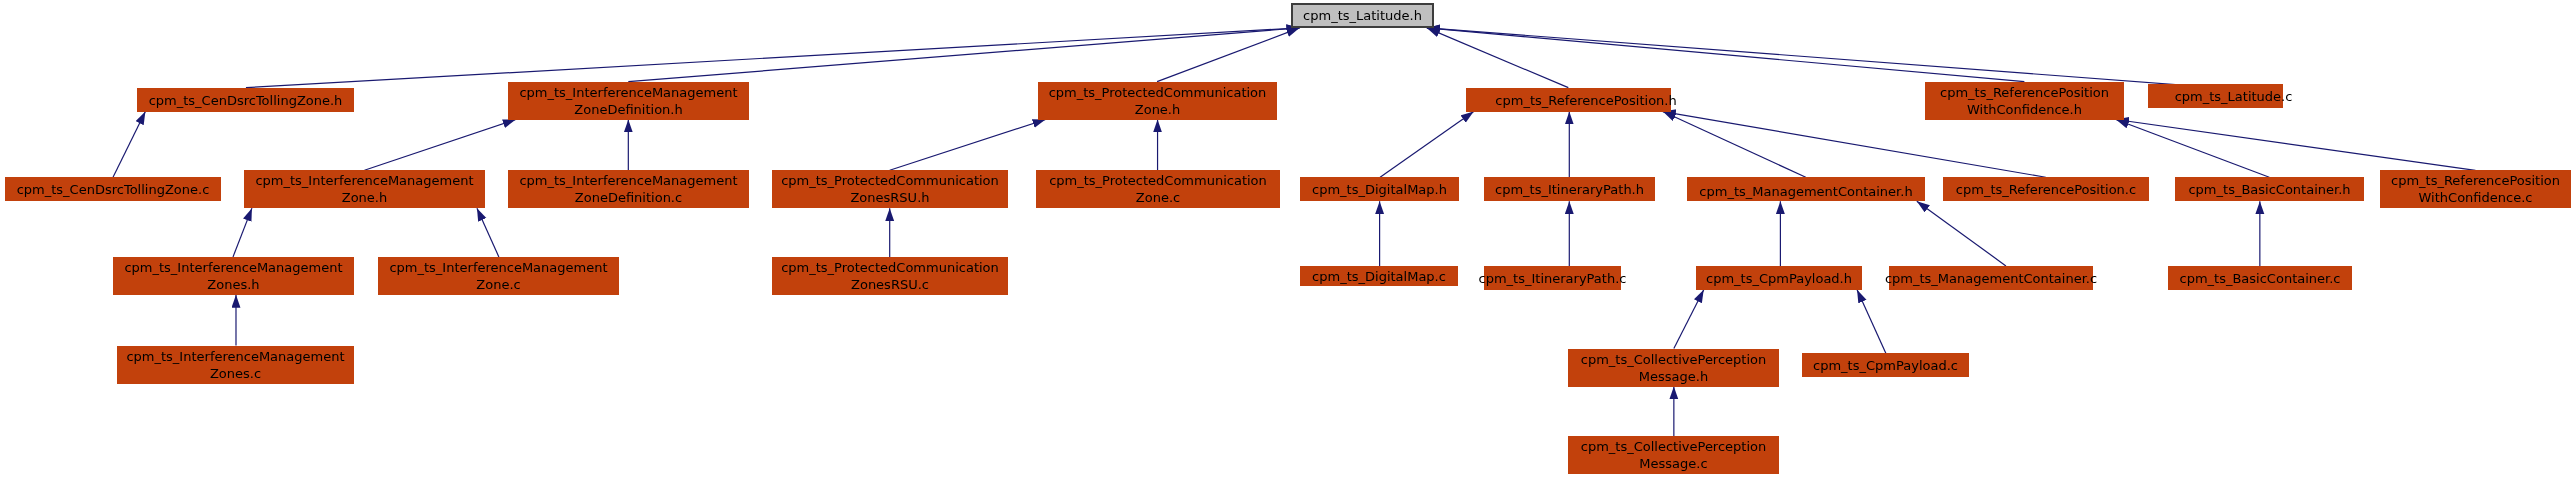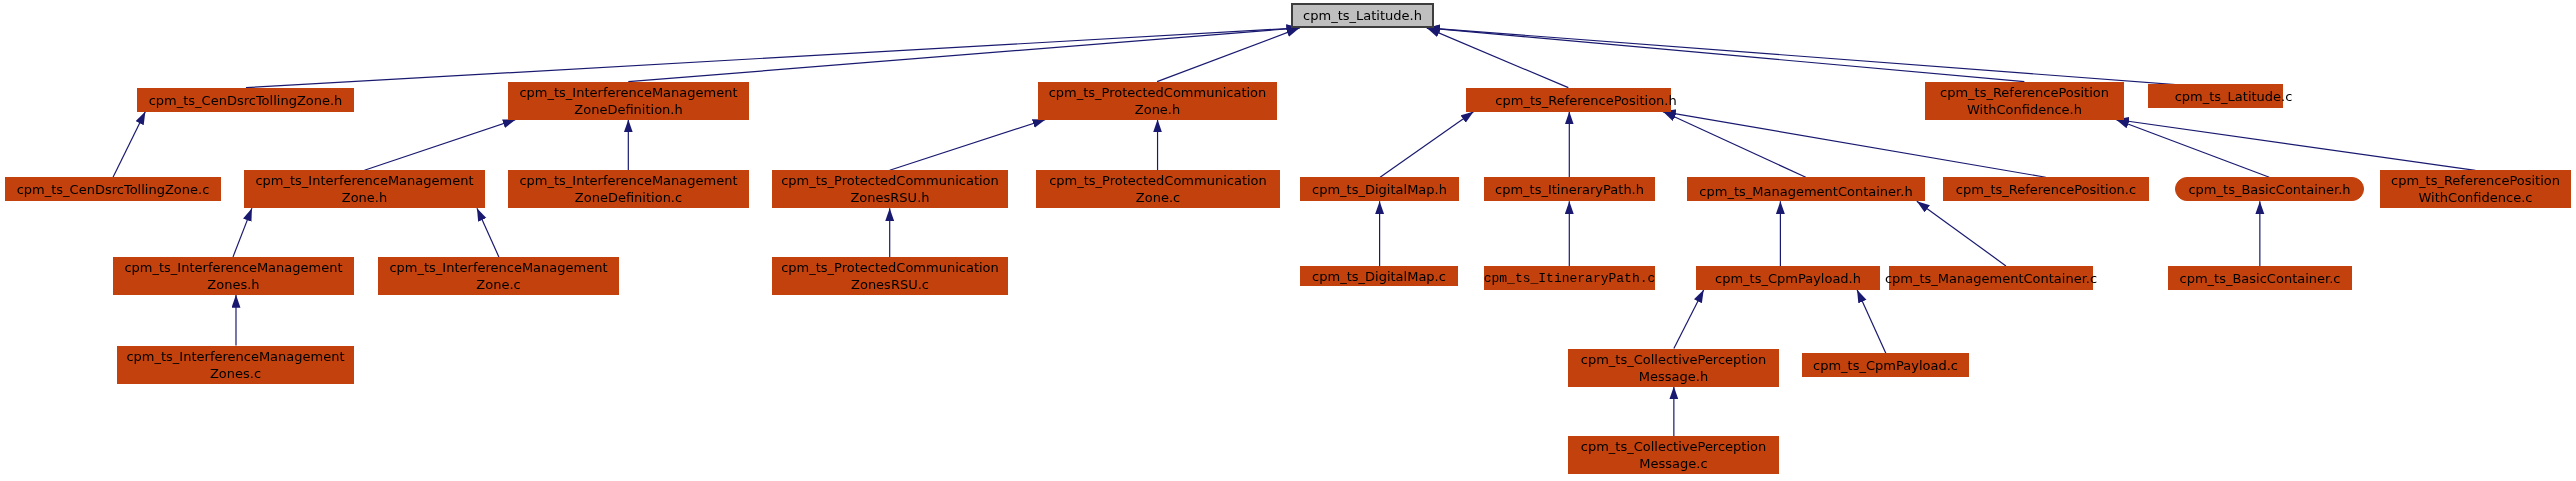--- a/index.html
+++ b/index.html
@@ -78,32 +78,32 @@
       <div class="node" style="left: 508px; top: 170px; width: 241px; height: 38px;"><span class="lbl">cpm_ts_InterferenceManagement
 ZoneDefinition.c</span></div>
       <div class="node" style="left: 772px; top: 170px; width: 236px; height: 38px;"><span class="lbl">cpm_ts_ProtectedCommunication
 ZonesRSU.h</span></div>
       <div class="node" style="left: 1036px; top: 170px; width: 244px; height: 38px;"><span class="lbl">cpm_ts_ProtectedCommunication
 Zone.c</span></div>
       <div class="node" style="left: 1300px; top: 177px; width: 159px; height: 24px;"><span class="lbl">cpm_ts_DigitalMap.h</span></div>
       <div class="node" style="left: 1484px; top: 177px; width: 171px; height: 24px;"><span class="lbl">cpm_ts_ItineraryPath.h</span></div>
       <div class="node" style="left: 1687px; top: 177px; width: 238px; height: 24px; align-items: flex-end;"><span class="lbl">cpm_ts_ManagementContainer.h</span></div>
       <div class="node" style="left: 1943px; top: 177px; width: 206px; height: 24px;"><span class="lbl">cpm_ts_ReferencePosition.c</span></div>
-      <div class="node" style="left: 2175px; top: 177px; width: 189px; height: 24px; border-radius: 12px;"><span class="lbl">cpm_ts_BasicContainer.h</span></div>
+      <div class="node" style="left: 2175px; top: 177px; width: 189px; height: 24px;"><span class="lbl">cpm_ts_BasicContainer.h</span></div>
       <div class="node" style="left: 2380px; top: 170px; width: 191px; height: 38px;"><span class="lbl">cpm_ts_ReferencePosition
 WithConfidence.c</span></div>
       <div class="node" style="left: 113px; top: 257px; width: 241px; height: 38px;"><span class="lbl">cpm_ts_InterferenceManagement
 Zones.h</span></div>
       <div class="node" style="left: 378px; top: 257px; width: 241px; height: 38px;"><span class="lbl">cpm_ts_InterferenceManagement
 Zone.c</span></div>
       <div class="node" style="left: 772px; top: 257px; width: 236px; height: 38px;"><span class="lbl">cpm_ts_ProtectedCommunication
 ZonesRSU.c</span></div>
       <div class="node" style="left: 1300px; top: 266px; width: 158px; height: 20px;"><span class="lbl">cpm_ts_DigitalMap.c</span></div>
-      <div class="node" style="left: 1484px; top: 266px; width: 171px; height: 24px; font-family: Liberation Mono, monospace;"><span class="lbl">cpm_ts_ItineraryPath.c</span></div>
-      <div class="node" style="left: 1696px; top: 266px; width: 184px; height: 24px; justify-content: center;"><span class="lbl">cpm_ts_CpmPayload.h</span></div>
+      <div class="node" style="left: 1484px; top: 266px; width: 137px; height: 24px;"><span class="lbl">cpm_ts_ItineraryPath.c</span></div>
+      <div class="node" style="left: 1696px; top: 266px; width: 166px; height: 24px; justify-content: center;"><span class="lbl">cpm_ts_CpmPayload.h</span></div>
       <div class="node" style="left: 1889px; top: 266px; width: 204px; height: 24px;"><span class="lbl">cpm_ts_ManagementContainer.c</span></div>
       <div class="node" style="left: 2168px; top: 266px; width: 184px; height: 24px;"><span class="lbl">cpm_ts_BasicContainer.c</span></div>
       <div class="node" style="left: 117px; top: 346px; width: 237px; height: 38px;"><span class="lbl">cpm_ts_InterferenceManagement
 Zones.c</span></div>
       <div class="node" style="left: 1568px; top: 349px; width: 211px; height: 38px;"><span class="lbl">cpm_ts_CollectivePerception
 Message.h</span></div>
       <div class="node" style="left: 1802px; top: 353px; width: 167px; height: 24px;"><span class="lbl">cpm_ts_CpmPayload.c</span></div>
       <div class="node" style="left: 1568px; top: 436px; width: 211px; height: 38px;"><span class="lbl">cpm_ts_CollectivePerception
 Message.c</span></div>
     </div>

